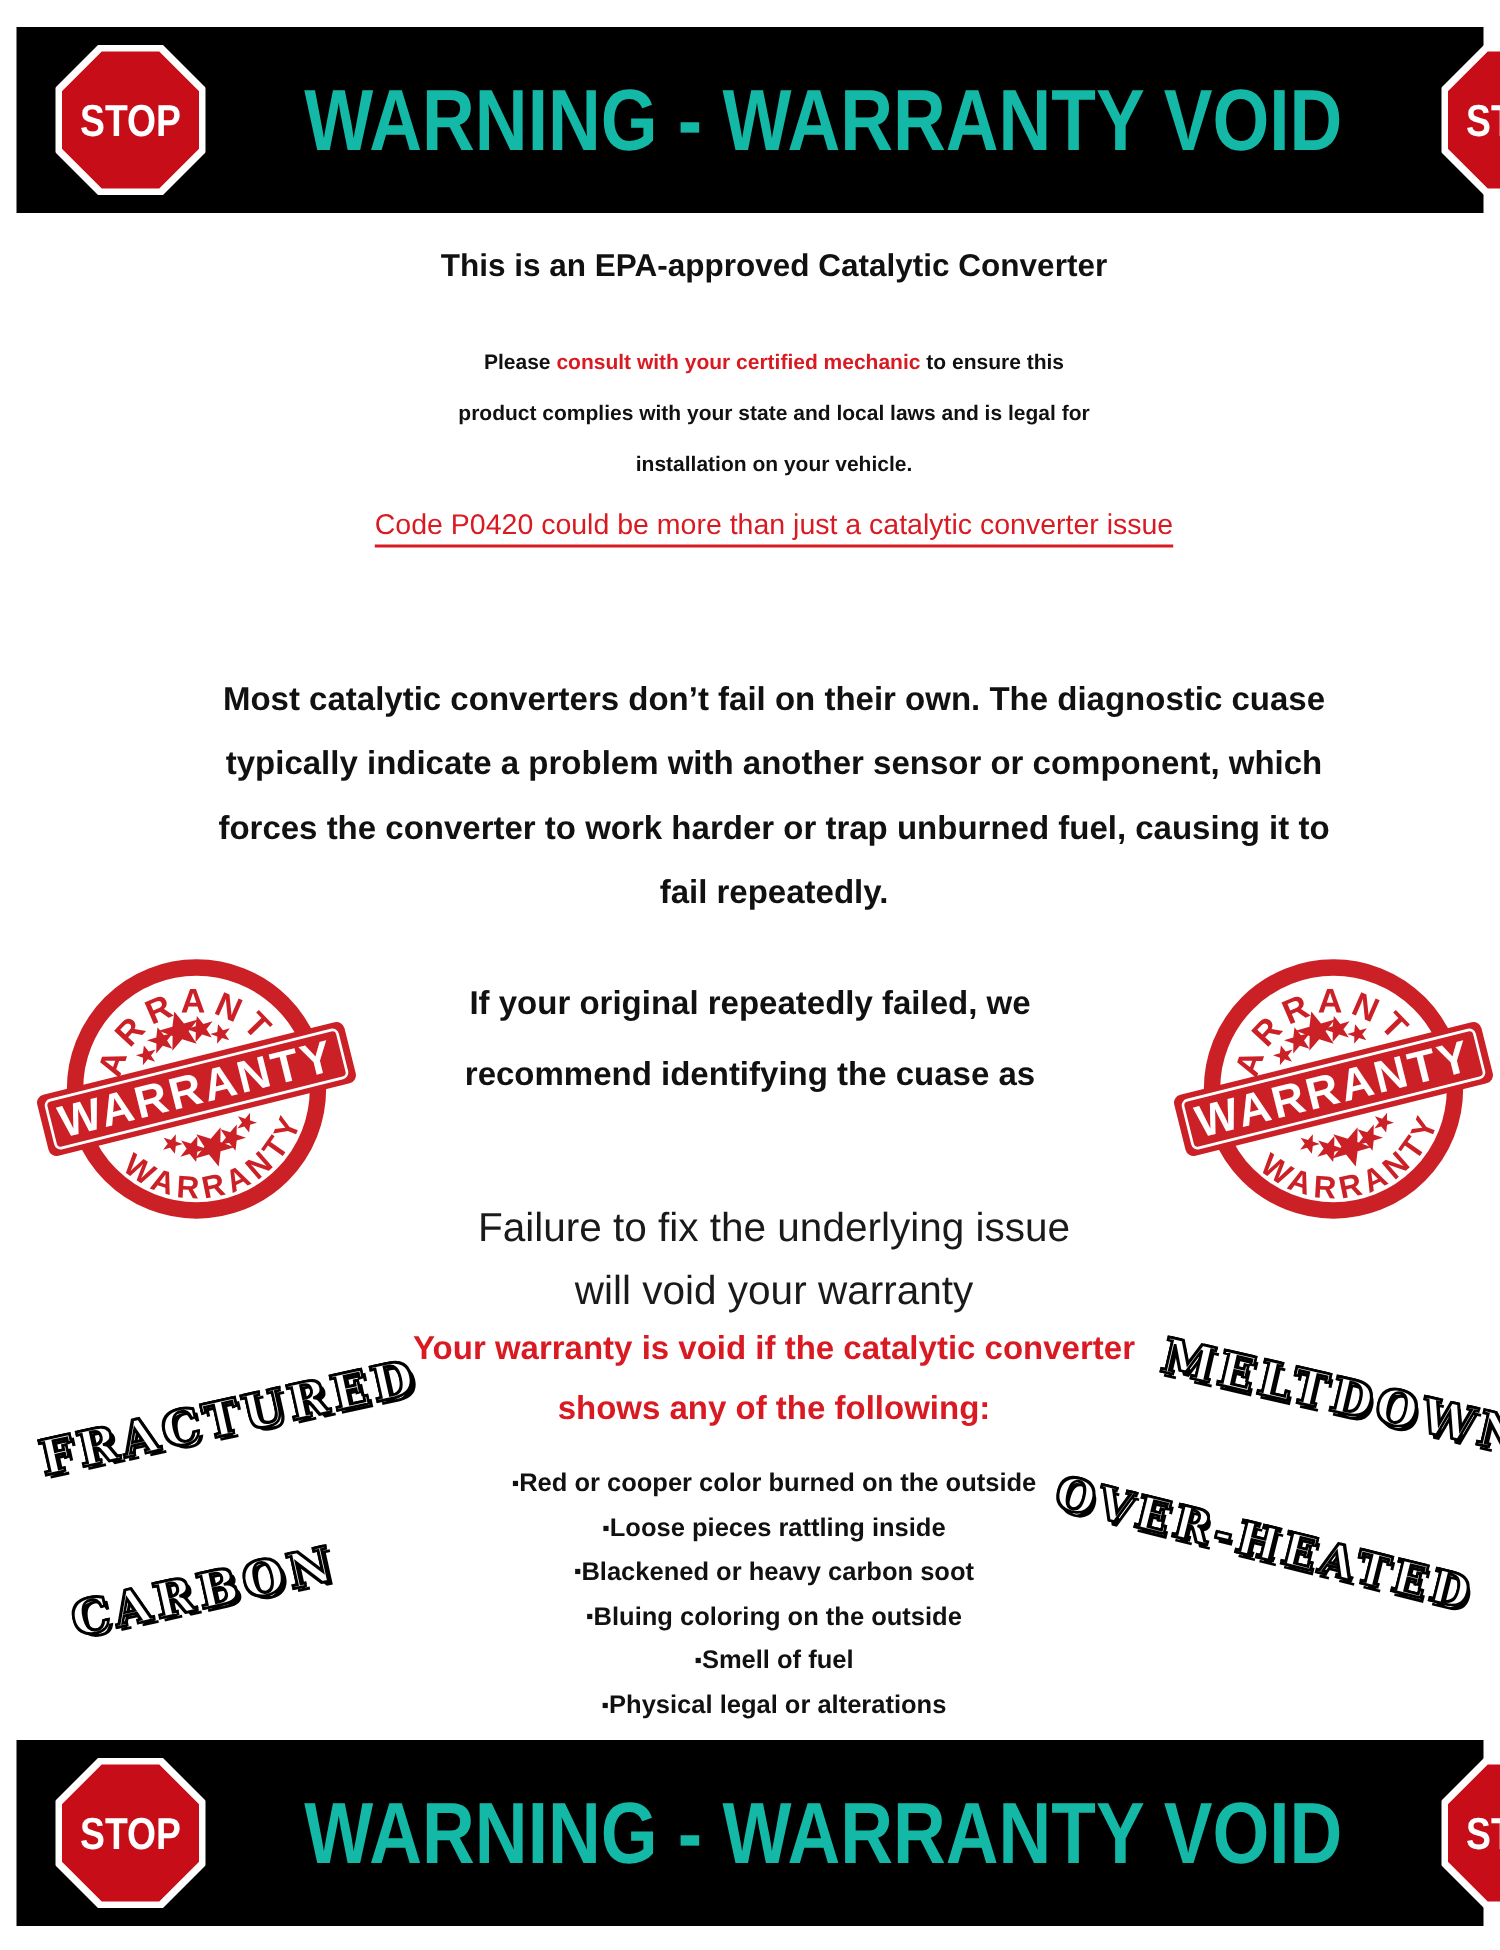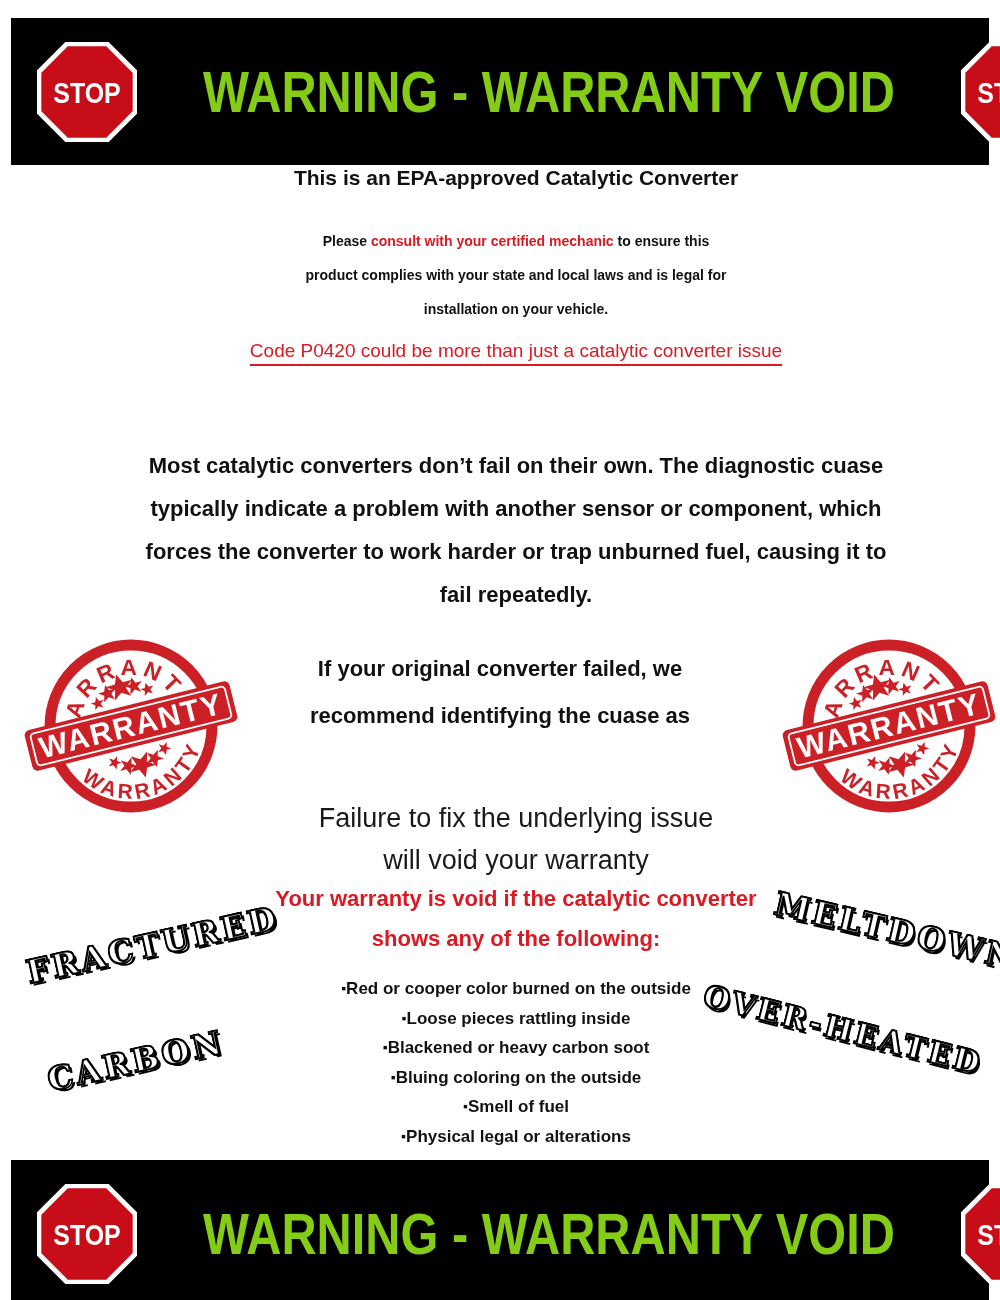--- a/index.html
+++ b/index.html
@@ -7,25 +7,25 @@
     --stamp-red:#cc2027;
     --stop-red:#c60d18;
     --banner-bg:#000000;
   }
   *{margin:0;padding:0;box-sizing:border-box;}
   html,body{background:#ffffff;}
   body{width:1000px;height:1300px;font-family:"Liberation Sans",sans-serif;color:#111;}
   .page{position:relative;width:1000px;height:1300px;overflow:hidden;background:#fff;}
 
   
-  .banner{position:absolute;left:11px;width:978px;height:147px;background:var(--banner-bg);
+  .banner{position:absolute;left:11px;width:978px;height:124px;background:var(--banner-bg);
           display:flex;align-items:center;justify-content:space-between;padding:0 26px;}
   .banner.top{top:18px;}
   .banner.bottom{top:1160px;}
-  .banner-title{flex:1;text-align:center;color:#84cc16;font-weight:bold;font-size:58px;white-space:nowrap;}
+  .banner-title{flex:1;text-align:center;color:#14b8a6;font-weight:bold;font-size:58px;white-space:nowrap;}
   .condense{display:inline-block;transform:scaleX(.84);letter-spacing:0px;}
   .stop-svg{width:100px;height:100px;flex:0 0 auto;}
   .stop-oct{fill:var(--stop-red);stroke:#ffffff;stroke-width:5;}
   .stop-txt{fill:#ffffff;font-weight:bold;font-size:31px;}
 
   
   .center{left:0;width:100%;text-align:center;position:absolute;margin-left:16px;}
   .epa-line{top:166px;font-size:21px;font-weight:bold;}
   .consult{top:224px;font-size:14px;font-weight:bold;line-height:34px;}
   .red{color:var(--red);}
@@ -146,21 +146,21 @@
       <use href="#star-R" class="st-red-fill" transform="translate(128.3,133.7) scale(0.75) rotate(180)"></use>
     </g>
     <g transform="rotate(-14 100 100)">
       <rect class="st-banner-rect" x="-16" y="77" width="232" height="46" rx="6"></rect>
       <rect class="st-banner-inner" x="-10" y="82" width="220" height="36" rx="4"></rect>
       <text class="st-banner-txt" x="100" y="111" text-anchor="middle">WARRANTY</text>
     </g>
   </svg>
 
   <div class="recommend">
-    <div>If your original converter failed, we</div>
+    <div>If your original repeatedly failed, we</div>
     <div>recommend identifying the cuase as</div>
   </div>
 
   <div class="center failure">
     <div>Failure to fix the underlying issue</div>
     <div>will void your warranty</div>
   </div>
 
   <div class="center void-notice">
     <div>Your warranty is void if the catalytic converter</div>

